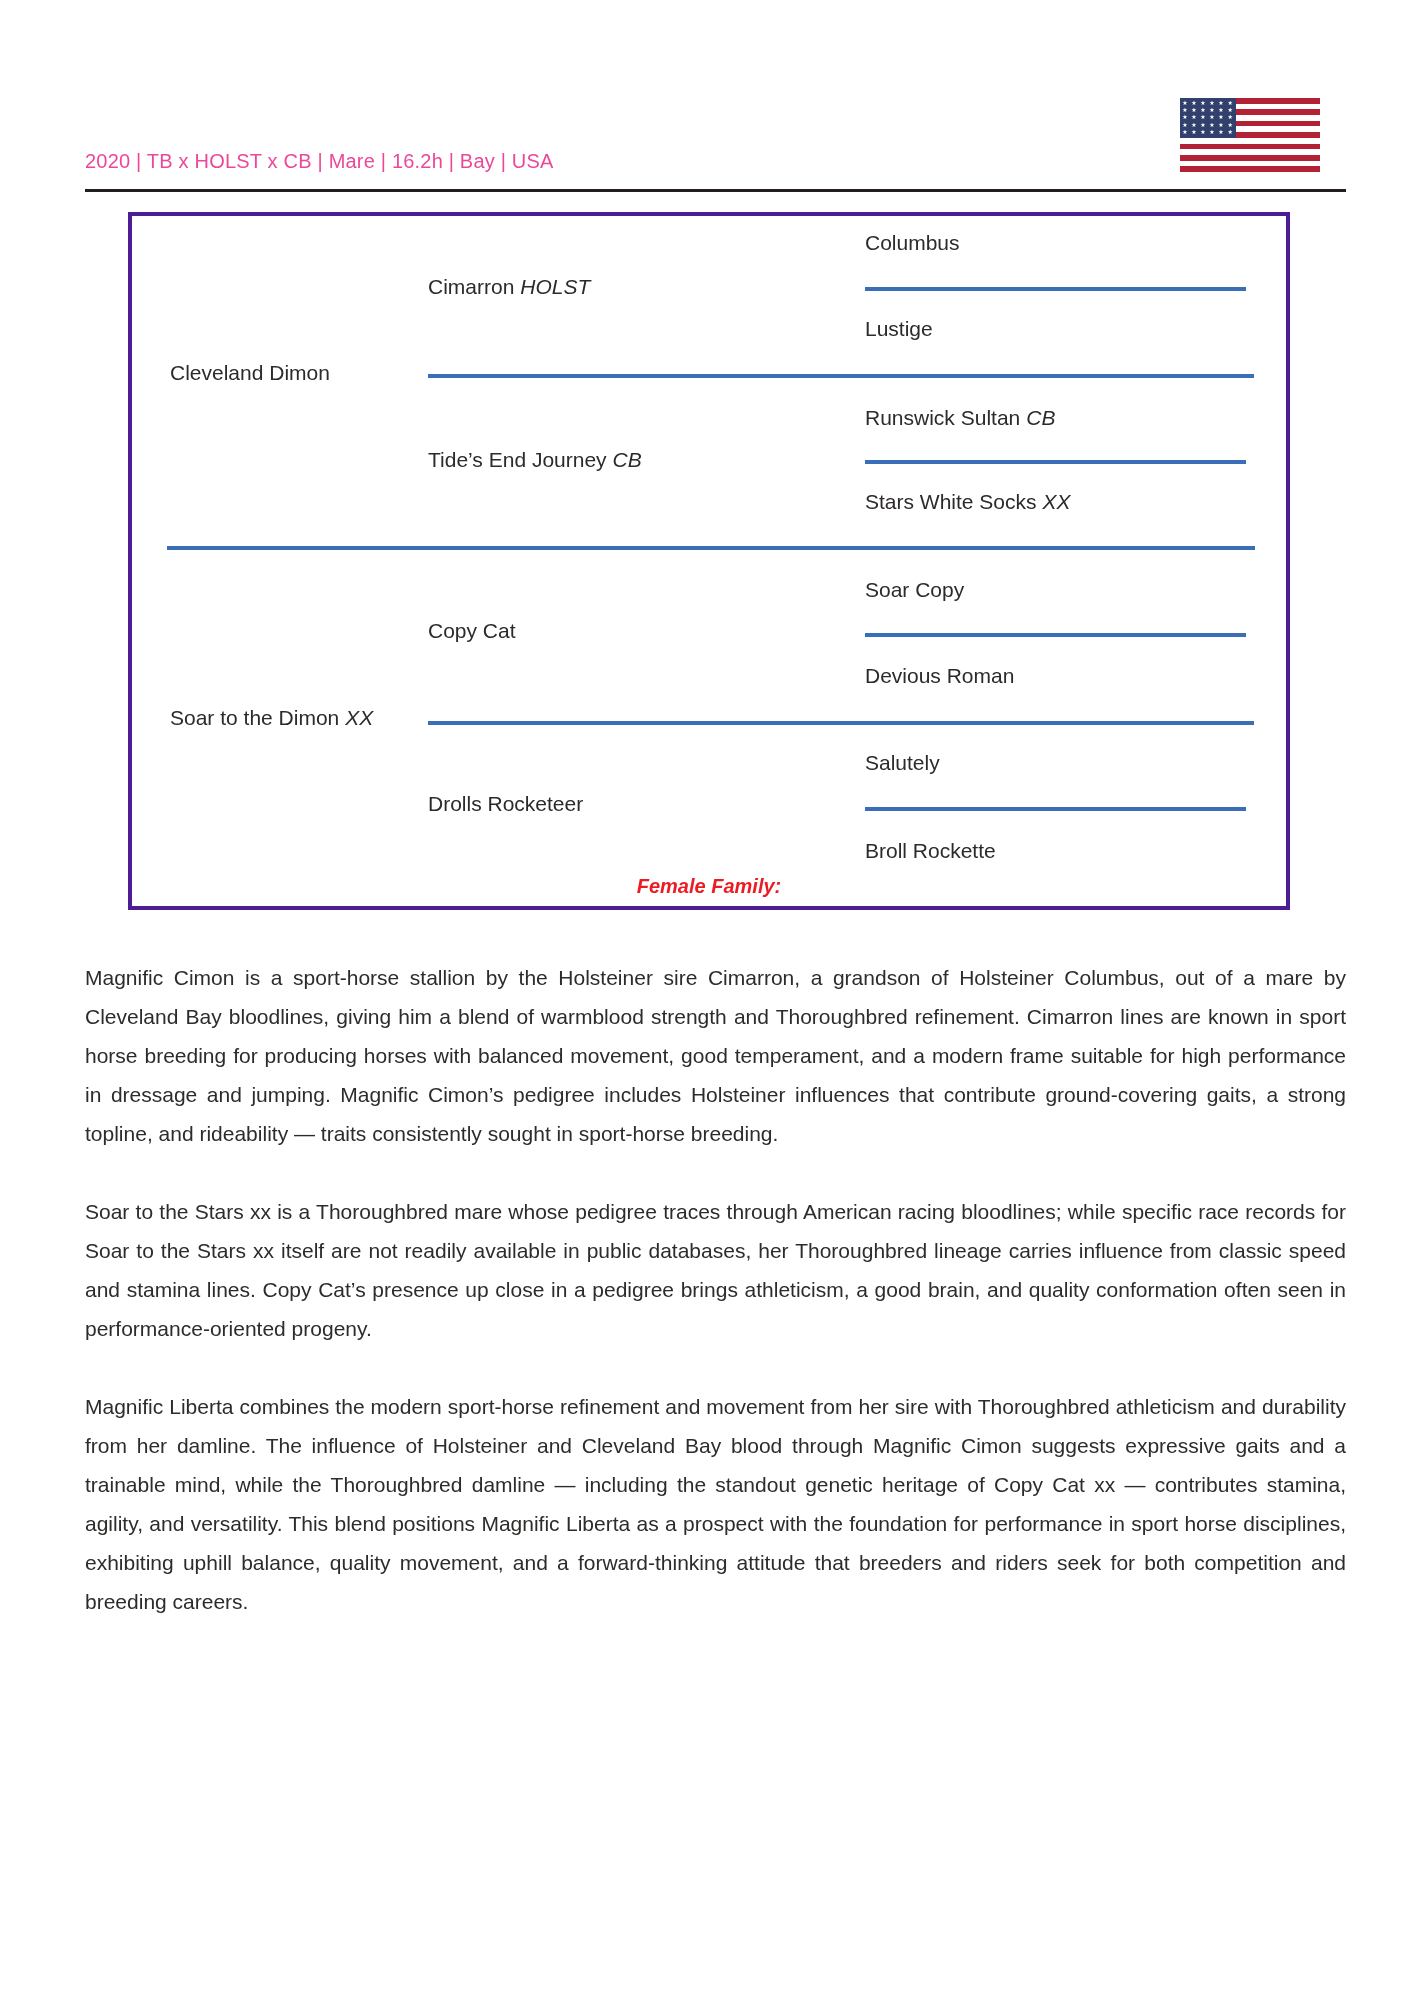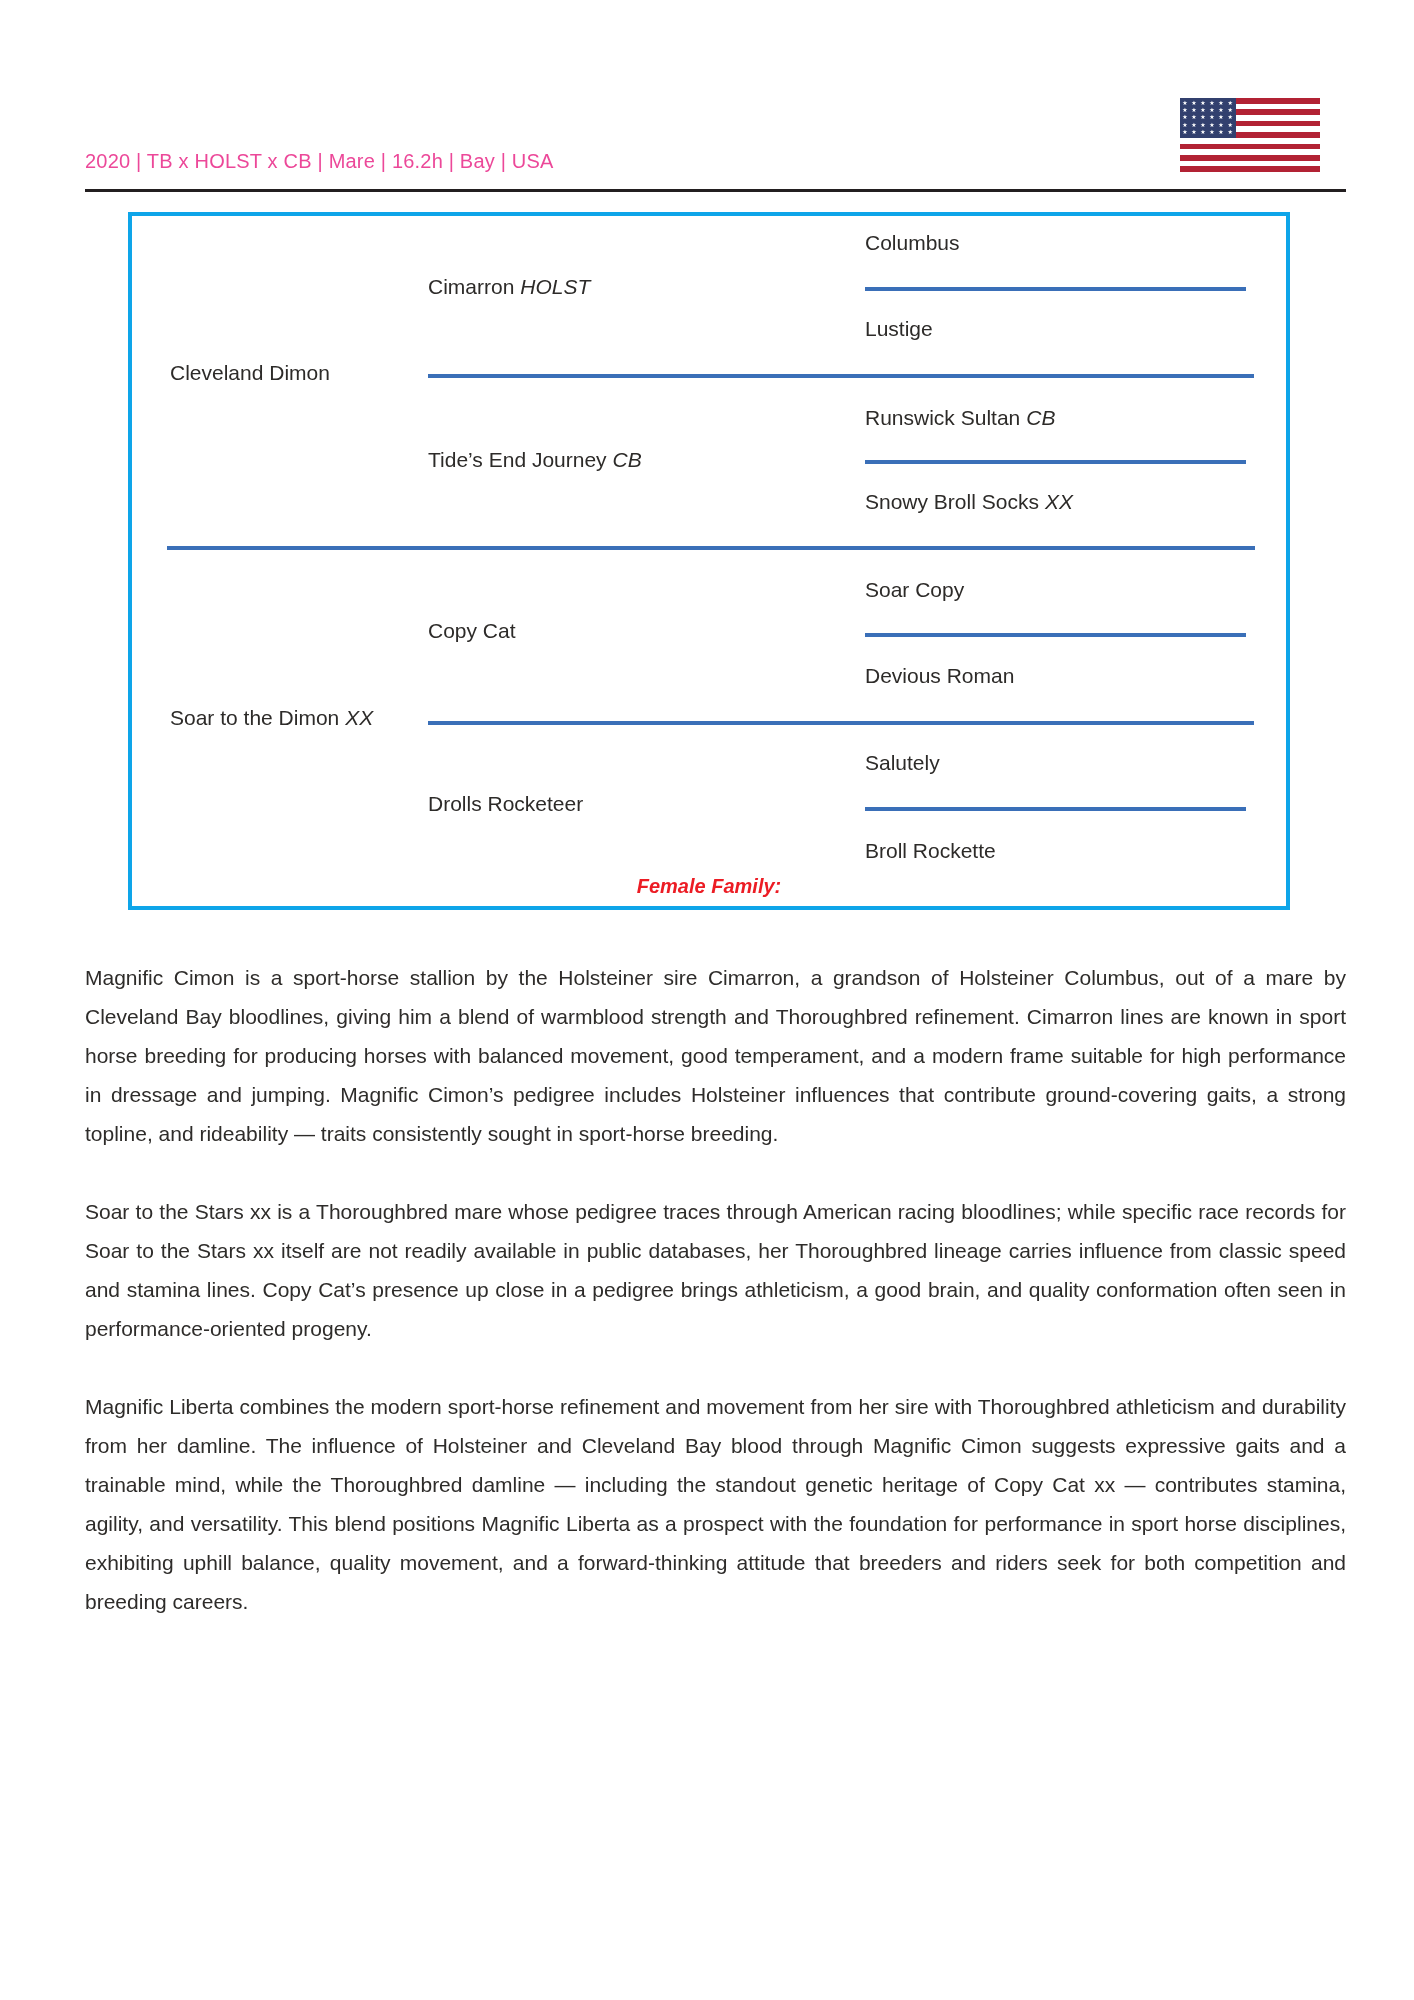--- a/index.html
+++ b/index.html
@@ -65,21 +65,21 @@
     font-size:6px;
     line-height:7.2px;
     letter-spacing:1px;
     white-space:nowrap;
   }
   
   .ped{
     position:absolute;
     left:128px; top:212px;
     width:1154px; height:690px;
-    border:4px solid #0ea5e9;
+    border:4px solid #4c1d95;
     background:#ffffff;
   }
   .pname{
     position:absolute;
     transform:translateY(-50%);
     font-size:21px;
     color:#2d2b29;
     white-space:nowrap;
   }
   .c1{left:38px}
@@ -131,21 +131,21 @@
     </div>
   </div>
 
   <div class="header-rule"></div>
 
   <section class="ped">
 
     <div class="pname c3" style="top:27px"><span>Columbus</span><span class="sfx"></span></div>
     <div class="pname c3" style="top:113px"><span>Lustige</span><span class="sfx"></span></div>
     <div class="pname c3" style="top:202px"><span>Runswick Sultan</span><span class="sfx">CB</span></div>
-    <div class="pname c3" style="top:286px"><span>Snowy Broll Socks</span><span class="sfx">XX</span></div>
+    <div class="pname c3" style="top:286px"><span>Stars White Socks</span><span class="sfx">XX</span></div>
     <div class="pname c3" style="top:374px"><span>Soar Copy</span><span class="sfx"></span></div>
     <div class="pname c3" style="top:460px"><span>Devious Roman</span><span class="sfx"></span></div>
     <div class="pname c3" style="top:547px"><span>Salutely</span><span class="sfx"></span></div>
     <div class="pname c3" style="top:635px"><span>Broll Rockette</span><span class="sfx"></span></div>
 
     <div class="pname c2" style="top:71px"><span>Cimarron</span><span class="sfx">HOLST</span></div>
     <div class="pname c2" style="top:244px"><span>Tide’s End Journey</span><span class="sfx">CB</span></div>
     <div class="pname c2" style="top:415px"><span>Copy Cat</span><span class="sfx"></span></div>
     <div class="pname c2" style="top:588px"><span>Drolls Rocketeer</span><span class="sfx"></span></div>
 

